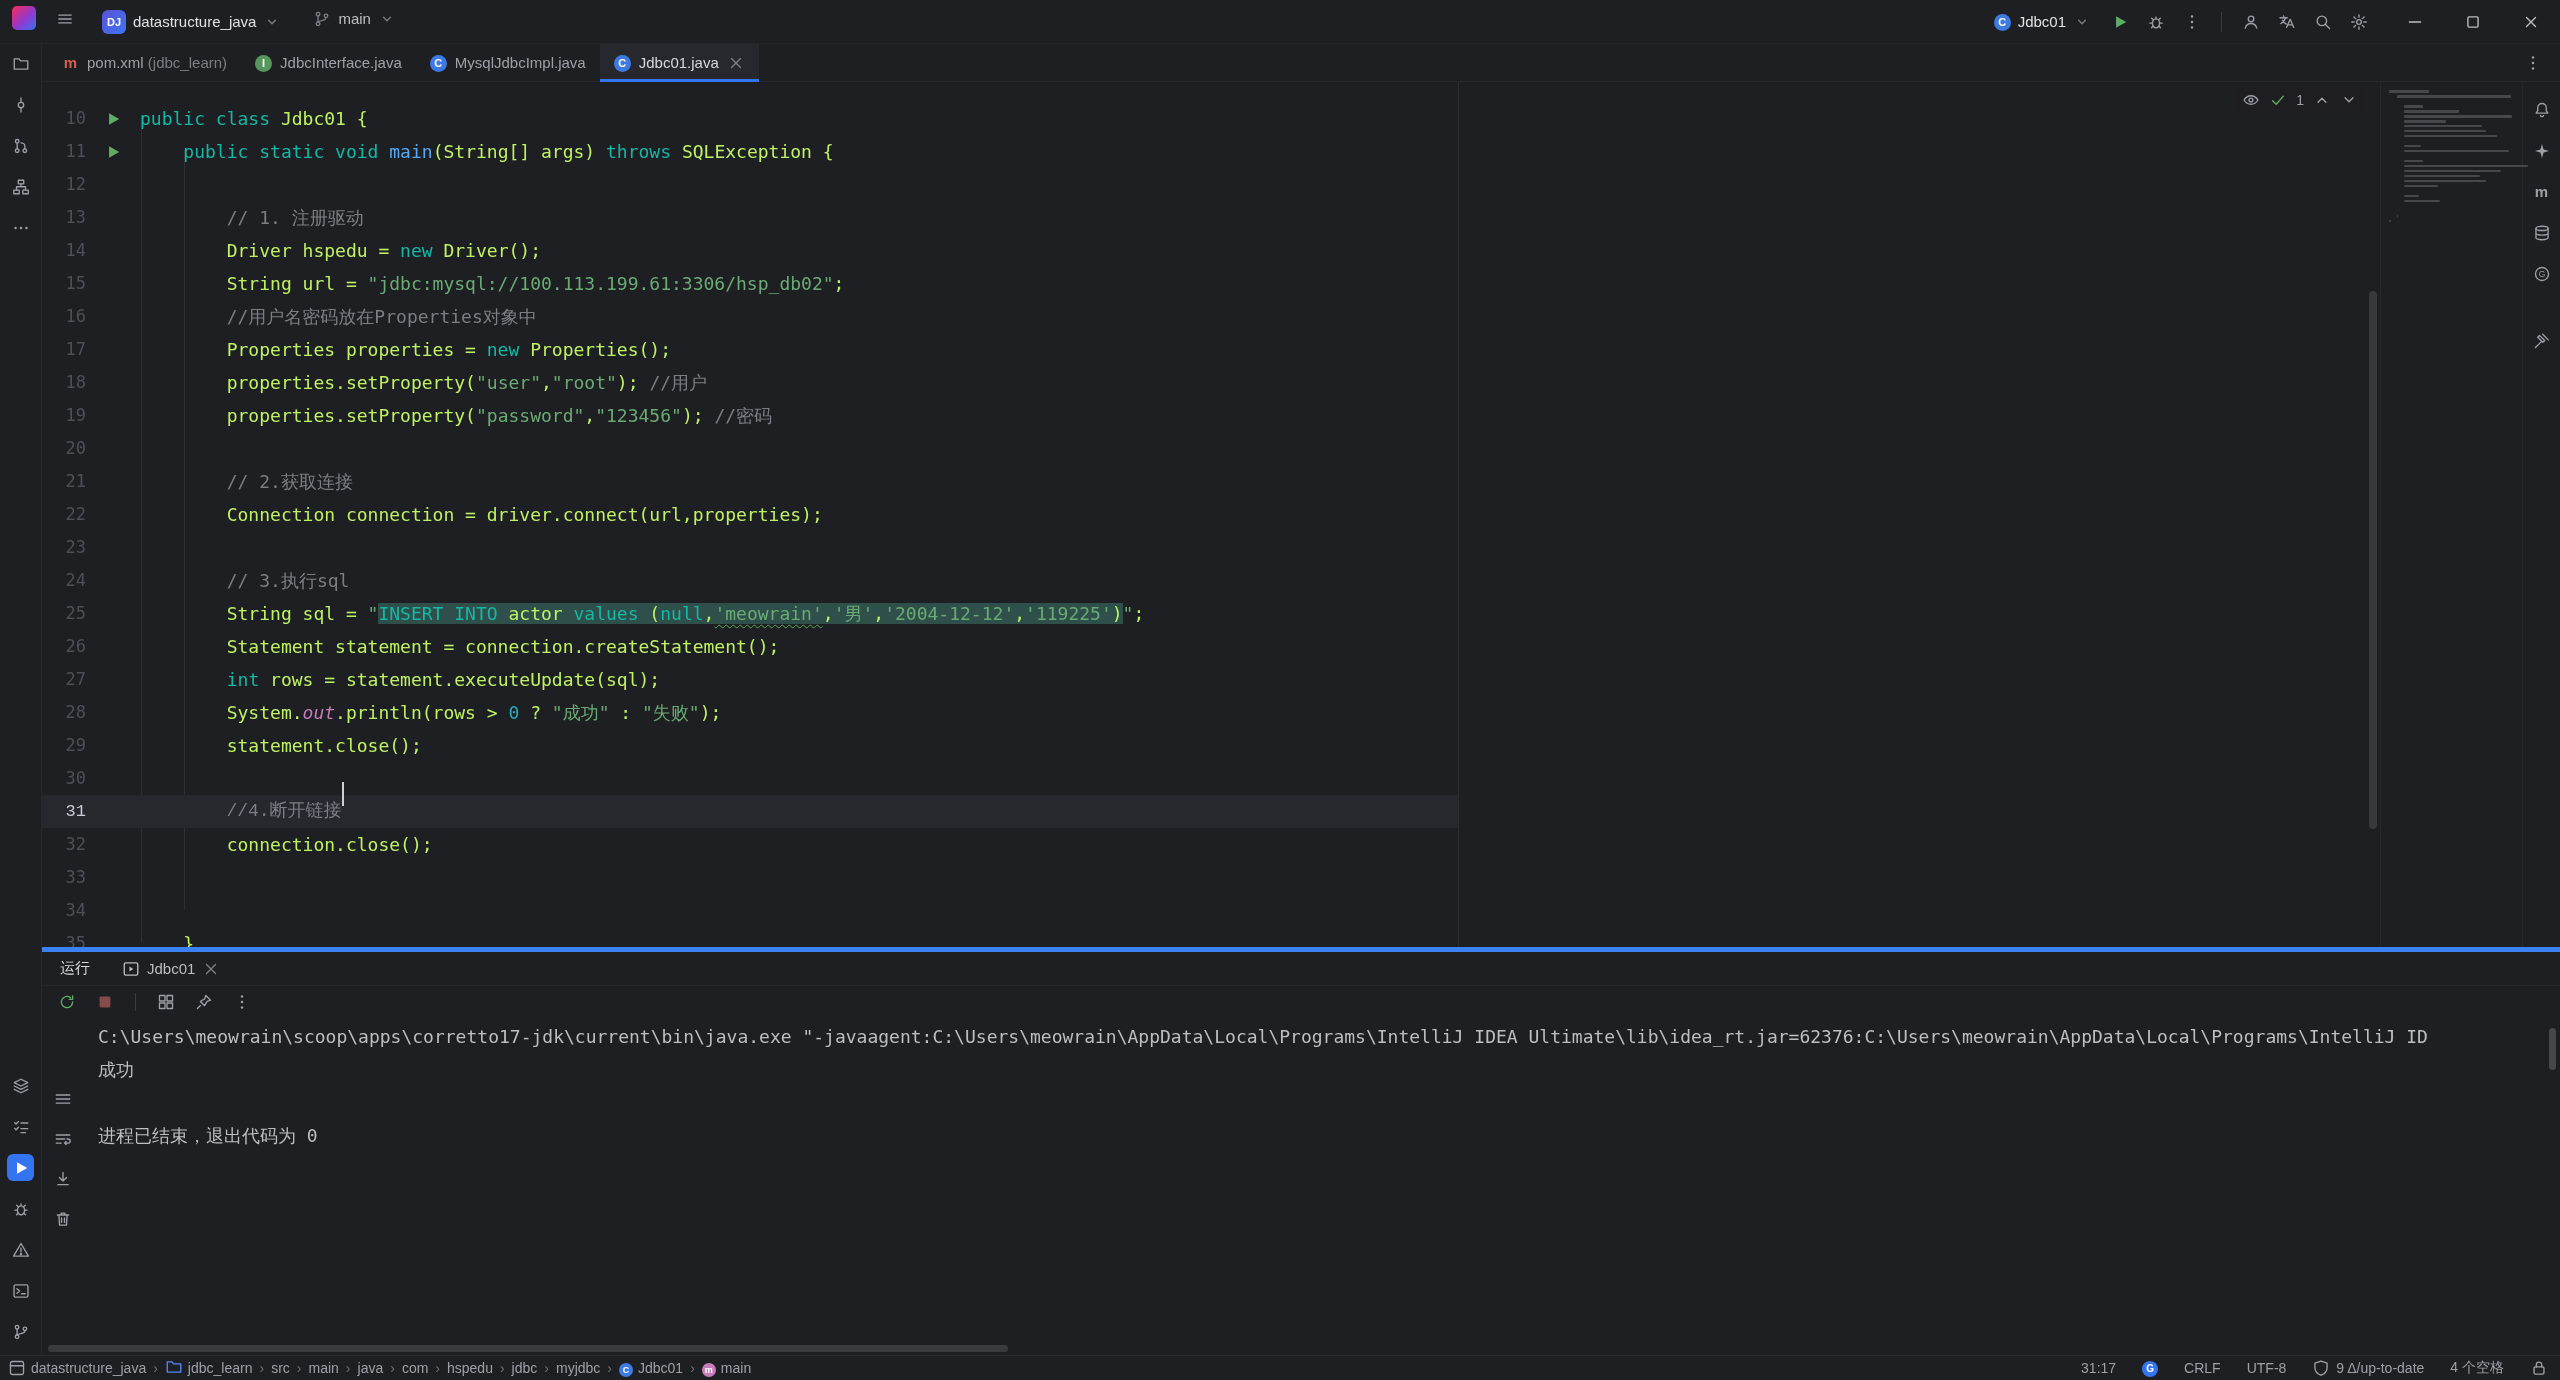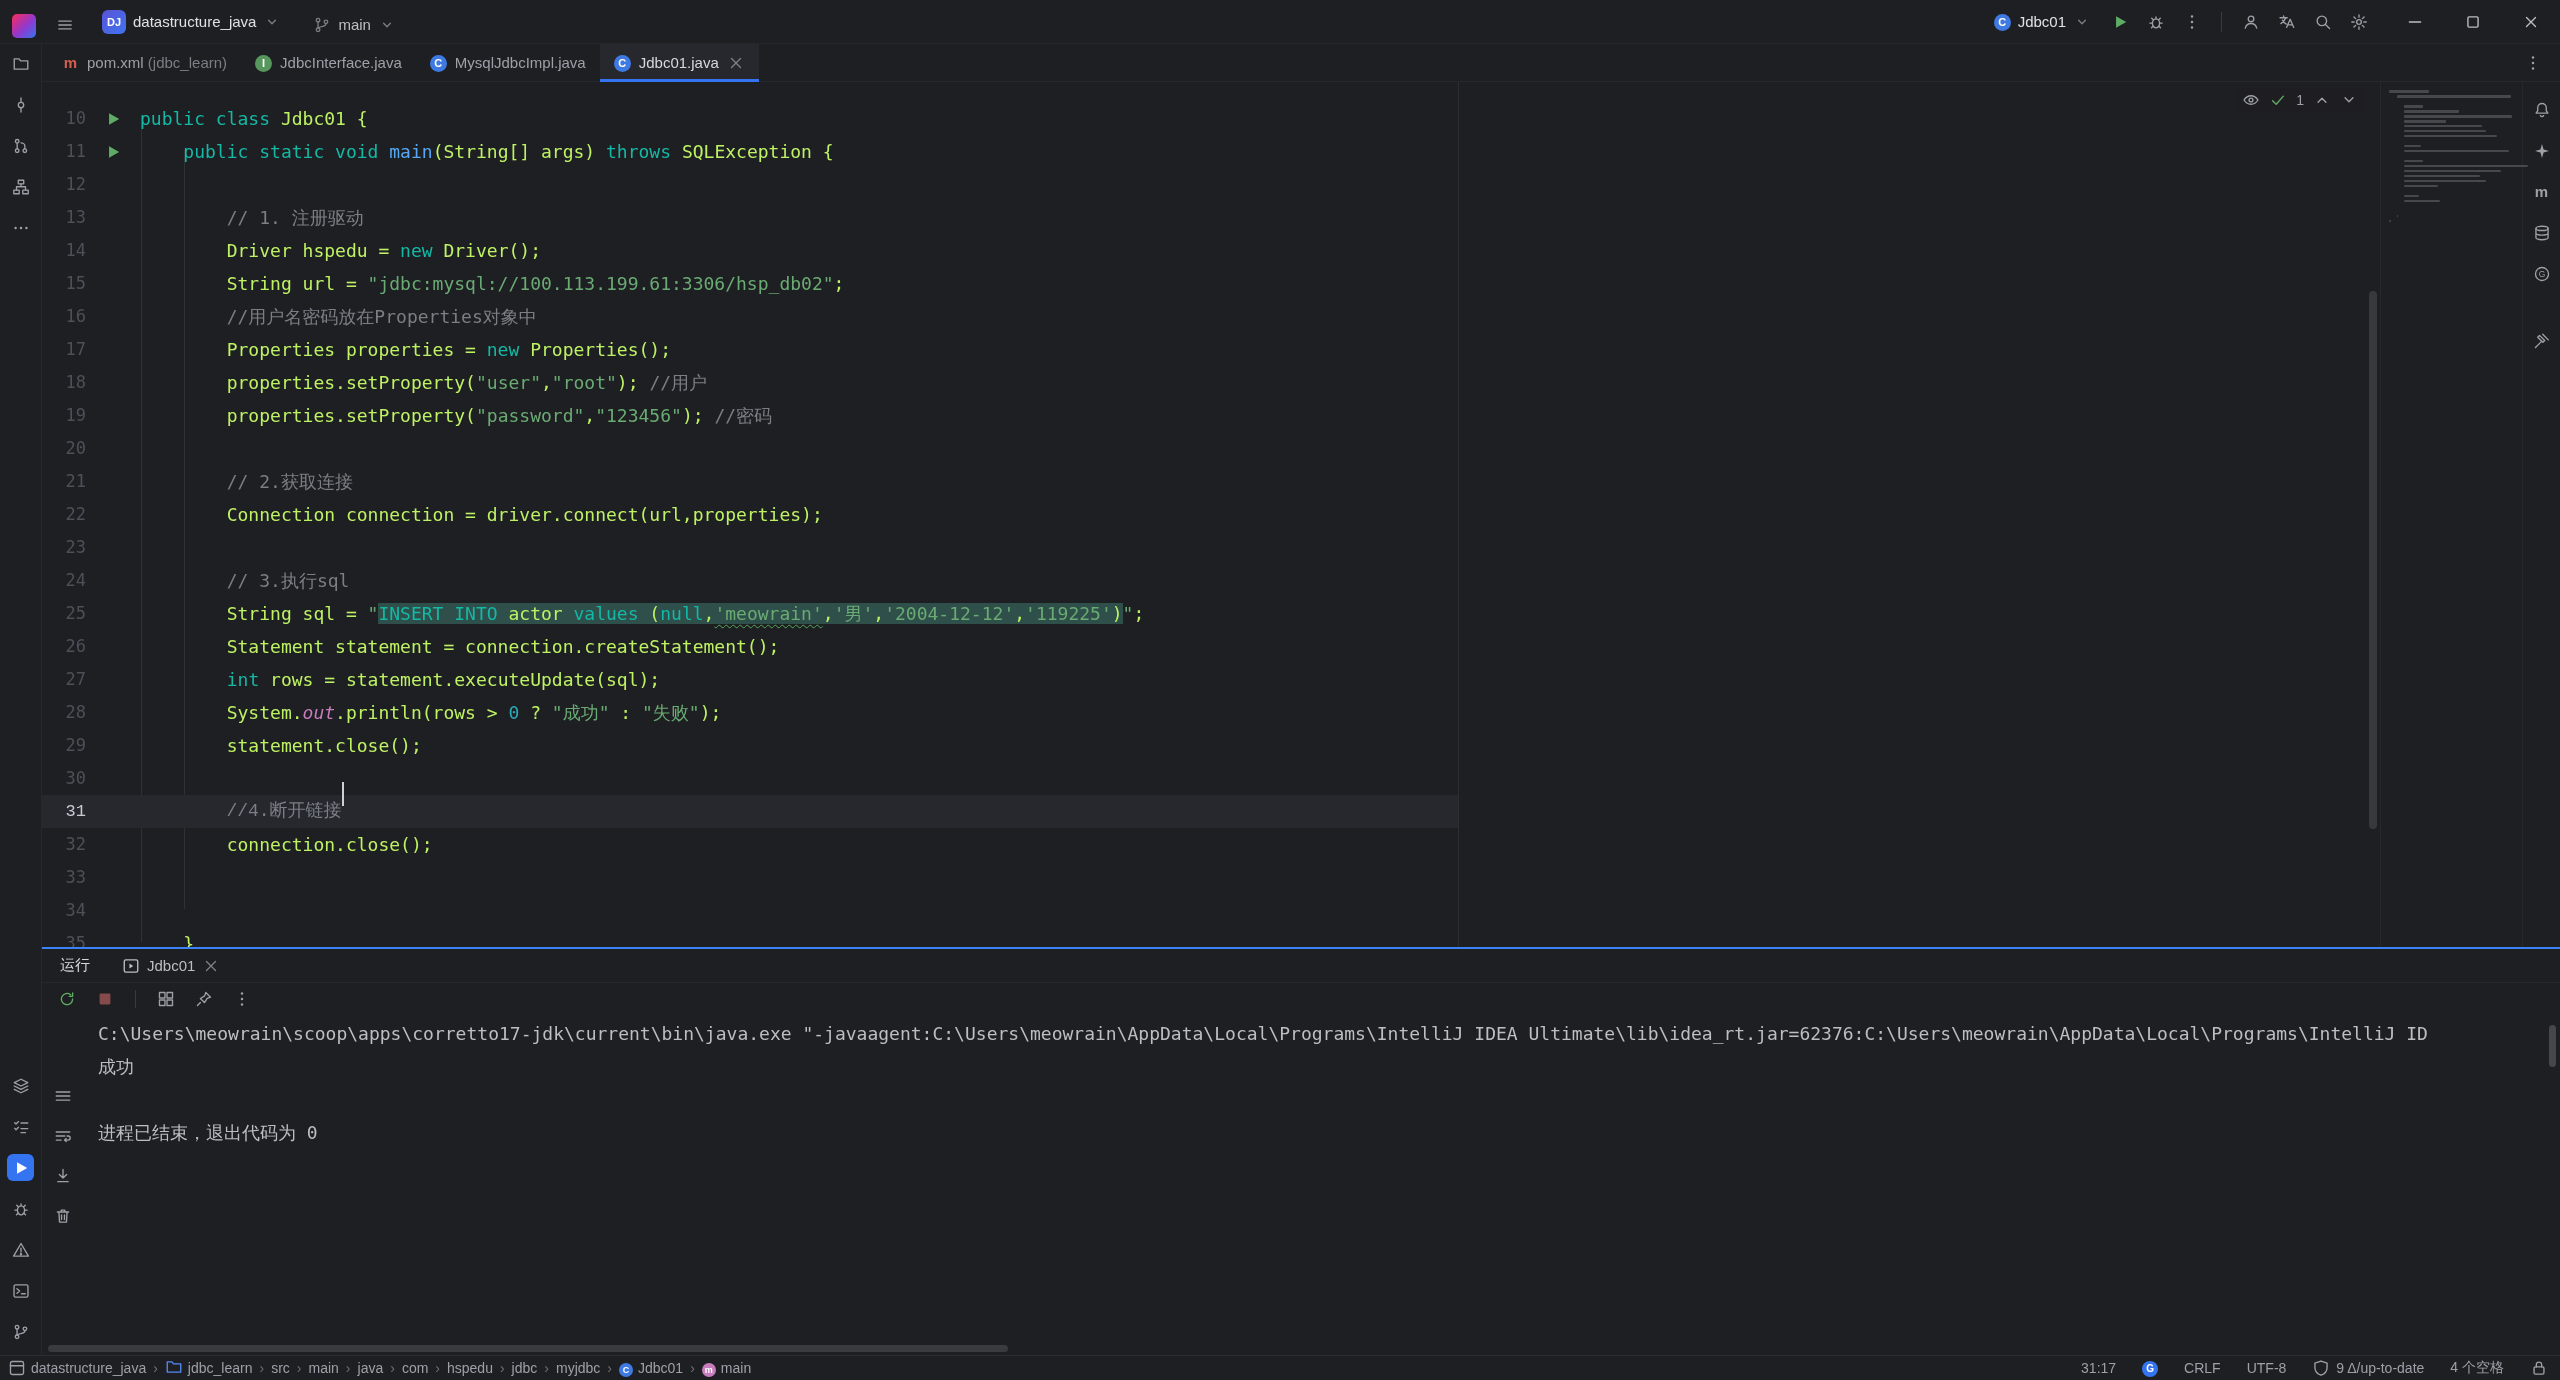--- a/index.html
+++ b/index.html
@@ -3,21 +3,21 @@
 <meta charset="utf-8">
 <style>
 *{margin:0;padding:0;box-sizing:border-box;border:none;outline:none;}
 html,body{width:2560px;height:1380px;background:#1e1f22;overflow:hidden;}
 body{font-family:"Liberation Sans","DejaVu Sans",sans-serif;color:#bcbec4;font-size:15px;}
 .window{position:absolute;inset:0;display:flex;flex-direction:column;background:#1e1f22;}
 button{background:none;color:inherit;font:inherit;cursor:default;}
 svg{display:block;}
 
 .titlebar{height:44px;flex:none;display:flex;align-items:center;background:#1e1f22;border-bottom:1px solid #26282c;padding-left:12px;}
-.tb-left{display:flex;align-items:flex-end;gap:16px;}
+.tb-left{display:flex;align-items:flex-start;gap:16px;}
 .logo{width:24px;height:24px;border-radius:5px;background:linear-gradient(135deg,#fe2a57,#9039d0 55%,#3574f0);flex:none;}
 .icon-btn{width:26px;height:26px;display:flex;align-items:center;justify-content:center;color:#9da0a8;border-radius:6px;flex:none;}
 .widget{display:flex;align-items:center;gap:7px;padding:4px 8px;border-radius:6px;color:#dfe1e5;}
 .proj-avatar{width:24px;height:24px;border-radius:6px;background:linear-gradient(135deg,#5a53d6,#3f74f0);color:#fff;font-size:11px;font-weight:bold;display:flex;align-items:center;justify-content:center;}
 .chev{color:#7a7e85;display:flex;}
 .branch-widget{color:#bcbec4;}
 .tb-right{margin-left:auto;display:flex;align-items:center;height:100%;}
 #run-actions,#tb-icons{display:flex;align-items:center;gap:10px;margin:0 8px;}
 .tb-sep{width:1px;height:20px;background:#393b40;margin:0 8px;}
 #win-controls{display:flex;height:100%;margin-left:6px;}
@@ -59,21 +59,21 @@
 .wrap-guide{position:absolute;left:1416px;top:0;bottom:0;width:1px;background:#2b2d31;}
 .caret-bar{position:absolute;left:300px;top:700px;width:2px;height:24px;background:#ced0d6;}
 .insp{position:absolute;top:6px;right:14px;display:flex;align-items:center;gap:9px;background:rgba(30,31,34,.85);padding:3px 8px;border-radius:6px;color:#9da0a8;}
 .insp-count{font-size:14px;}
 .vscroll{position:absolute;right:3px;top:209px;width:8px;height:538px;border-radius:4px;background:#46484d;opacity:.65;}
 .minimap{width:142px;flex:none;border-left:1px solid #26282c;padding:8px 6px 0 8px;}
 .mm-line{height:2.6px;margin-bottom:2.4px;background:#6e7277;opacity:.5;border-radius:1px;}
 .stripe-right{width:38px;border-left:1px solid #26282c;padding-top:14px;gap:14px;}
 .stripe-right .st-btn.spaced{margin-top:26px;}
 
-.runpanel{height:408px;flex:none;border-top:2px solid #3b82f6;display:flex;flex-direction:column;background:#1e1f22;}
+.runpanel{height:408px;flex:none;border-top:5px solid #3b82f6;display:flex;flex-direction:column;background:#1e1f22;}
 .rp-header{height:34px;flex:none;display:flex;align-items:center;padding-left:18px;gap:26px;border-bottom:1px solid #26282c;}
 .rp-title{color:#d5d8dd;}
 .rp-tab{display:flex;align-items:center;gap:7px;color:#bcbec4;height:100%;padding:0 6px;}
 .rp-tab .x{display:flex;color:#7e8188;}
 .rp-toolbar{height:32px;flex:none;display:flex;align-items:center;gap:12px;padding-left:12px;}
 .tool-sep{width:1px;height:18px;background:#393b40;margin:0 5px;}
 .rp-body{flex:1;position:relative;overflow:hidden;}
 .rp-vtools{position:absolute;left:8px;top:68px;display:flex;flex-direction:column;gap:14px;}
 .console{position:absolute;left:56px;top:2px;right:0;bottom:10px;overflow:hidden;font-family:"DejaVu Sans Mono","Liberation Mono",monospace;font-size:18px;line-height:33px;white-space:pre;color:#bcbec4;}
 .con-line{min-height:33px;}

